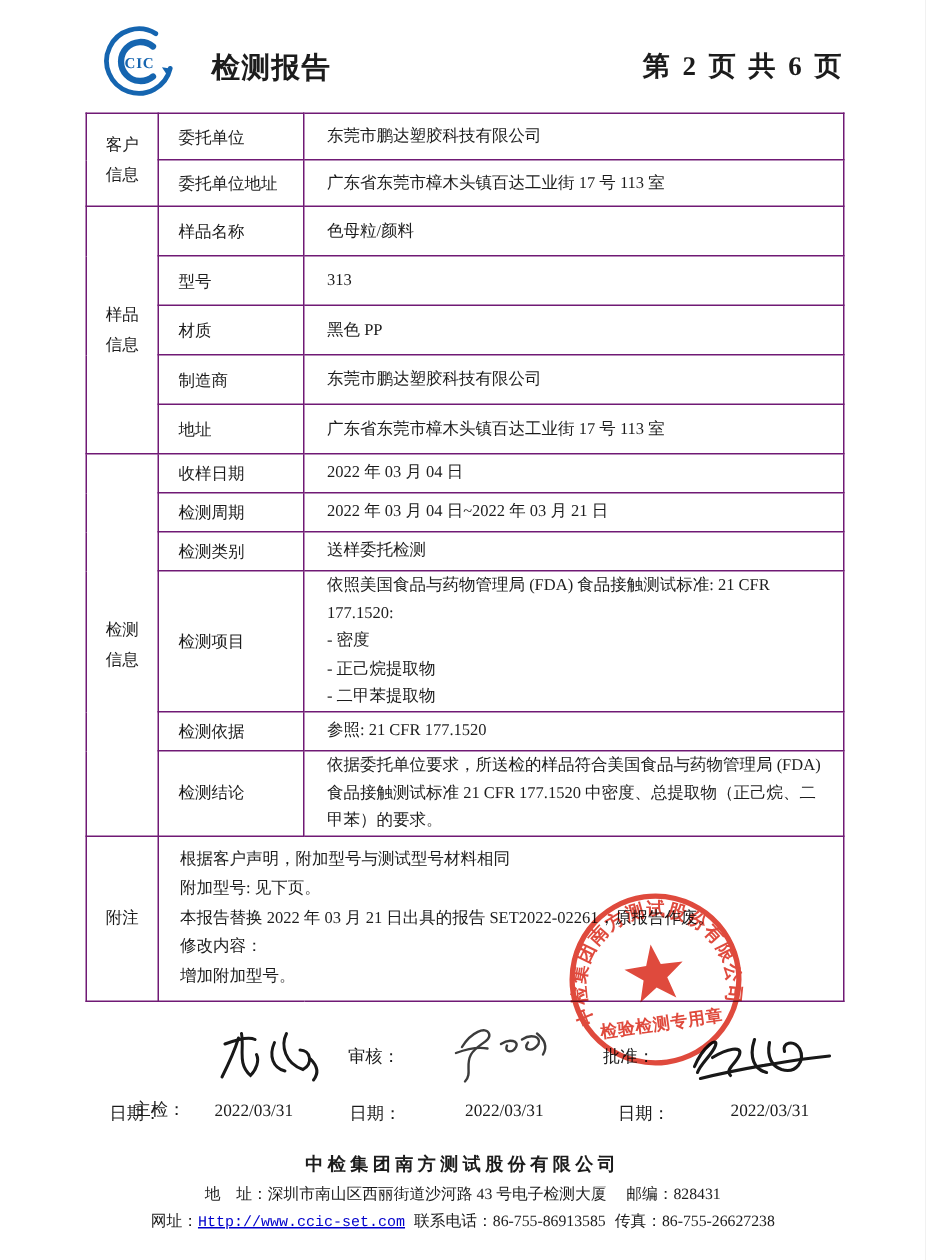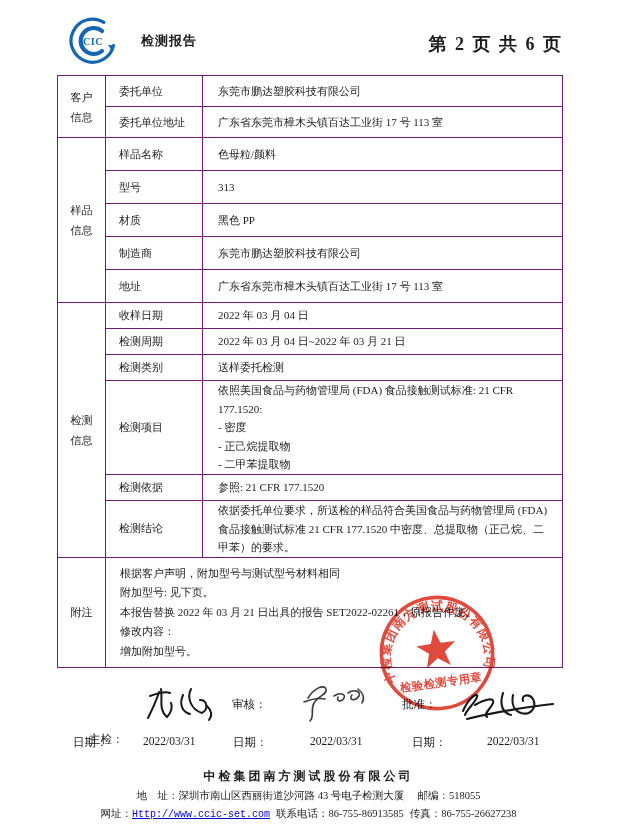--- a/index.html
+++ b/index.html
@@ -5,21 +5,21 @@
   * { margin:0; padding:0; box-sizing:border-box; }
   html,body { background:#e8e8e8; }
   body { font-family:"Liberation Serif","DejaVu Serif",serif; color:#1c1c1c; }
   .page {
     position:relative; width:617px; height:840px; margin:0 auto;
     background:#ffffff; overflow:hidden;
   }
   
   .header { position:absolute; top:14px; left:57px; width:506px; height:54px; }
   .logo { position:absolute; left:2px; top:2px; width:66px; height:50px; }
-  .report-title { position:absolute; left:84px; top:18px; font-size:13px; font-weight:bold; letter-spacing:1px; }
+  .report-title { position:absolute; left:84px; top:18px; font-size:19px; font-weight:bold; letter-spacing:1px; }
   .report-no { position:absolute; left:176px; top:18px; font-size:12.5px; font-weight:bold; }
   .page-info { position:absolute; right:0; top:18px; font-size:18px; font-weight:bold; letter-spacing:2px; }
 
   
   table.report { position:absolute; top:75px; left:57px; width:506px; border-collapse:collapse; table-layout:fixed; }
   table.report td { border:1px solid #701a75; font-size:11px; vertical-align:middle; }
   td.cat { width:48px; text-align:center; white-space:pre-line; line-height:20px; }
   td.lbl { width:97px; padding-left:13px; }
   td.val { padding-left:15px; padding-right:8px; line-height:18.5px; }
   .pre { white-space:pre-line; }
@@ -191,19 +191,19 @@
       <path id="stampArcTop" d="M 14,78 A 48.5 48.5 0 1 1 108,78"></path>
     </defs>
     <text font-size="12.5" fill="#dd3a2c" font-weight="bold" letter-spacing="1">
       <textPath href="#stampArcTop" startOffset="50%" text-anchor="middle">中检集团南方测试股份有限公司</textPath>
     </text>
     <text x="61" y="95" text-anchor="middle" font-size="11.5" font-weight="bold" fill="#dd3a2c" letter-spacing="0.5">检验检测专用章</text>
   </svg>
 
   <div class="footer">
     <div class="company">中检集团南方测试股份有限公司</div>
-    <div class="line">地　址：深圳市南山区西丽街道沙河路 43 号电子检测大厦　 邮编：518055</div>
+    <div class="line">地　址：深圳市南山区西丽街道沙河路 43 号电子检测大厦　 邮编：828431</div>
     <div class="line">
       <span>网址：</span><a href="#">Http://www.ccic-set.com</a><span class="seg">联系电话：</span><span>86-755-86913585</span><span class="seg">传真：</span><span>86-755-26627238</span>
     </div>
   </div>
 
 </div>
 
 </body></html>

